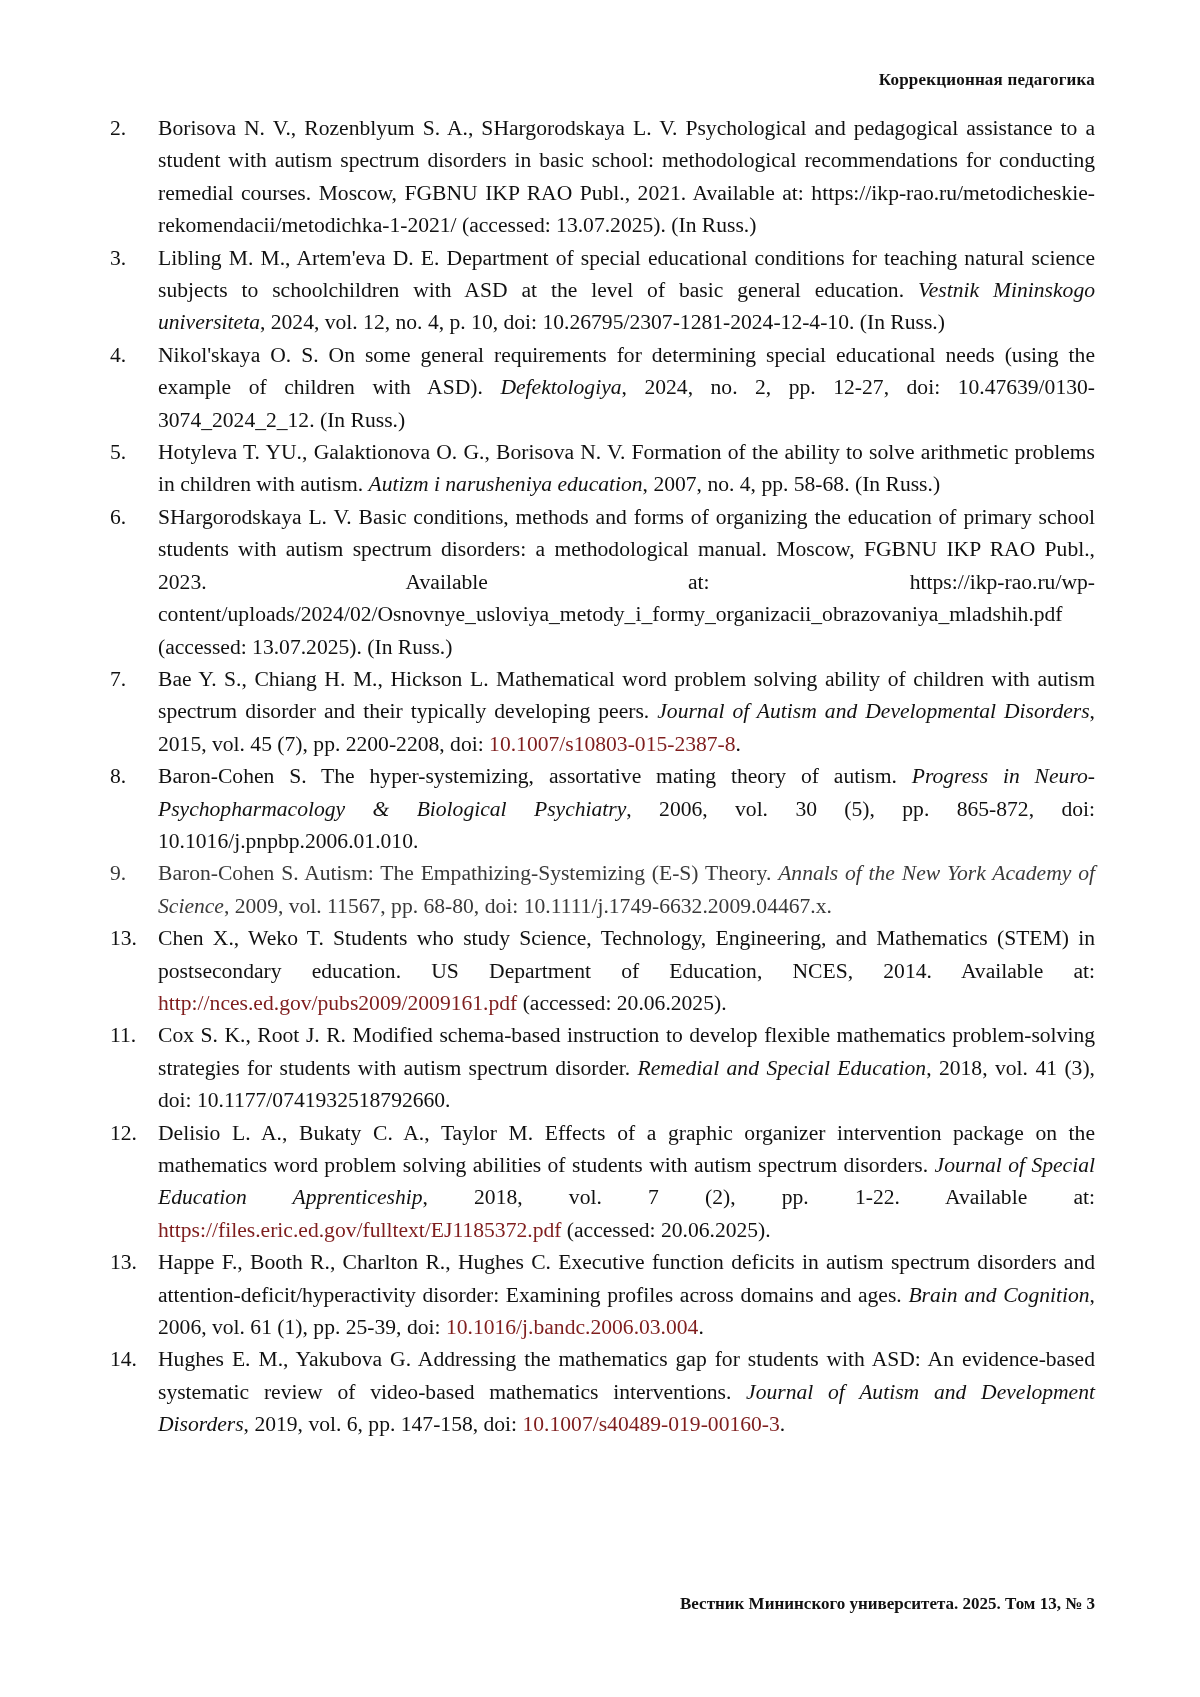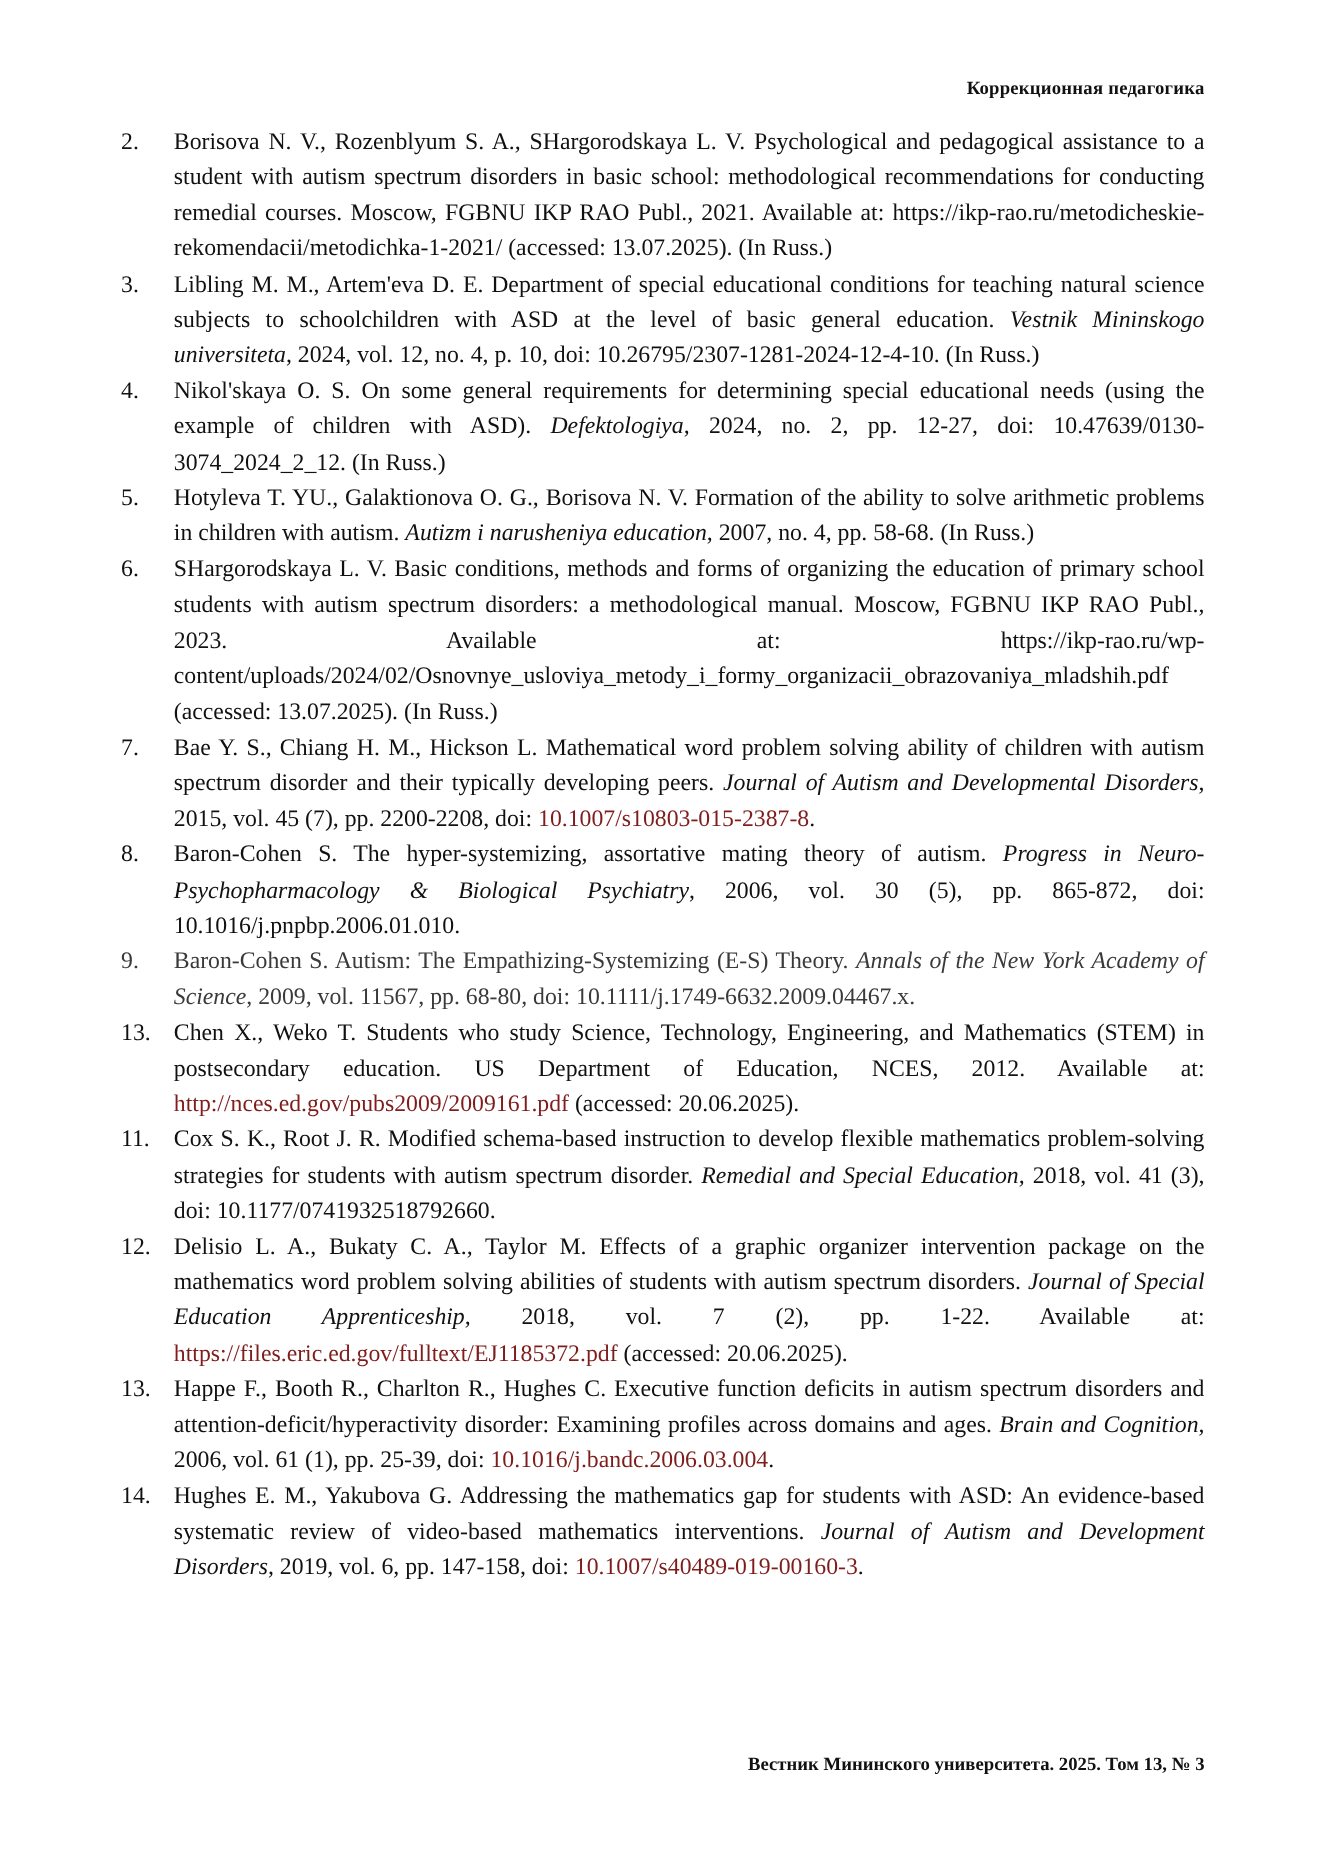--- a/index.html
+++ b/index.html
@@ -33,21 +33,21 @@
   <li class="ref-item"><span class="ref-num">5.</span><span>Hotyleva T. YU., Galaktionova O. G., Borisova N. V. Formation of the ability to solve arithmetic problems in children with autism. </span><span class="j">Autizm i narusheniya education</span><span>, 2007, no. 4, pp. 58-68. (In Russ.)</span></li>
 
   <li class="ref-item"><span class="ref-num">6.</span><span>SHargorodskaya L. V. Basic conditions, methods and forms of organizing the education of primary school students with autism spectrum disorders: a methodological manual. Moscow, FGBNU IKP RAO Publ., 2023. Available at: https://ikp-rao.ru/wp-content/uploads/2024/02/Osnovnye_usloviya_metody_i_formy_organizacii_obrazovaniya_mladshih.pdf (accessed: 13.07.2025). (In Russ.)</span></li>
 
   <li class="ref-item"><span class="ref-num">7.</span><span>Bae Y. S., Chiang H. M., Hickson L. Mathematical word problem solving ability of children with autism spectrum disorder and their typically developing peers. </span><span class="j">Journal of Autism and Developmental Disorders</span><span>, 2015, vol. 45 (7), pp. 2200-2208, doi: </span><a class="link">10.1007/s10803-015-2387-8</a><span>.</span></li>
 
   <li class="ref-item"><span class="ref-num">8.</span><span>Baron-Cohen S. The hyper-systemizing, assortative mating theory of autism. </span><span class="j">Progress in Neuro-Psychopharmacology &amp; Biological Psychiatry</span><span>, 2006, vol. 30 (5), pp. 865-872, doi: 10.1016/j.pnpbp.2006.01.010.</span></li>
 
   <li class="ref-item gray"><span class="ref-num">9.</span><span>Baron-Cohen S. Autism: The Empathizing-Systemizing (E-S) Theory. </span><span class="j">Annals of the New York Academy of Science</span><span>, 2009, vol. 11567, pp. 68-80, doi: 10.1111/j.1749-6632.2009.04467.x.</span></li>
 
-  <li class="ref-item"><span class="ref-num">13.</span><span>Chen X., Weko T. Students who study Science, Technology, Engineering, and Mathematics (STEM) in postsecondary education. US Department of Education, NCES, 2012. Available at: </span><a class="link">http://nces.ed.gov/pubs2009/2009161.pdf</a><span> (accessed: 20.06.2025).</span></li>
+  <li class="ref-item"><span class="ref-num">13.</span><span>Chen X., Weko T. Students who study Science, Technology, Engineering, and Mathematics (STEM) in postsecondary education. US Department of Education, NCES, 2014. Available at: </span><a class="link">http://nces.ed.gov/pubs2009/2009161.pdf</a><span> (accessed: 20.06.2025).</span></li>
 
   <li class="ref-item"><span class="ref-num">11.</span><span>Cox S. K., Root J. R. Modified schema-based instruction to develop flexible mathematics problem-solving strategies for students with autism spectrum disorder. </span><span class="j">Remedial and Special Education</span><span>, 2018, vol. 41 (3), doi: 10.1177/0741932518792660.</span></li>
 
   <li class="ref-item"><span class="ref-num">12.</span><span>Delisio L. A., Bukaty C. A., Taylor M. Effects of a graphic organizer intervention package on the mathematics word problem solving abilities of students with autism spectrum disorders. </span><span class="j">Journal of Special Education Apprenticeship</span><span>, 2018, vol. 7 (2), pp. 1-22. Available at: </span><a class="link">https://files.eric.ed.gov/fulltext/EJ1185372.pdf</a><span> (accessed: 20.06.2025).</span></li>
 
   <li class="ref-item"><span class="ref-num">13.</span><span>Happe F., Booth R., Charlton R., Hughes C. Executive function deficits in autism spectrum disorders and attention-deficit/hyperactivity disorder: Examining profiles across domains and ages. </span><span class="j">Brain and Cognition</span><span>, 2006, vol. 61 (1), pp. 25-39, doi: </span><a class="link">10.1016/j.bandc.2006.03.004</a><span>.</span></li>
 
   <li class="ref-item"><span class="ref-num">14.</span><span>Hughes E. M., Yakubova G. Addressing the mathematics gap for students with ASD: An evidence-based systematic review of video-based mathematics interventions. </span><span class="j">Journal of Autism and Development Disorders</span><span>, 2019, vol. 6, pp. 147-158, doi: </span><a class="link">10.1007/s40489-019-00160-3</a><span>.</span></li>
 </ol>
 

